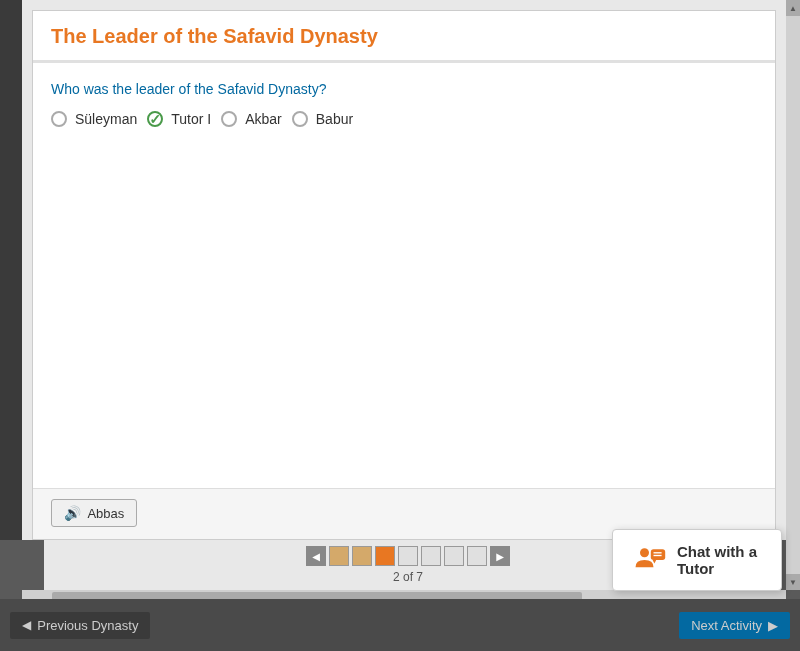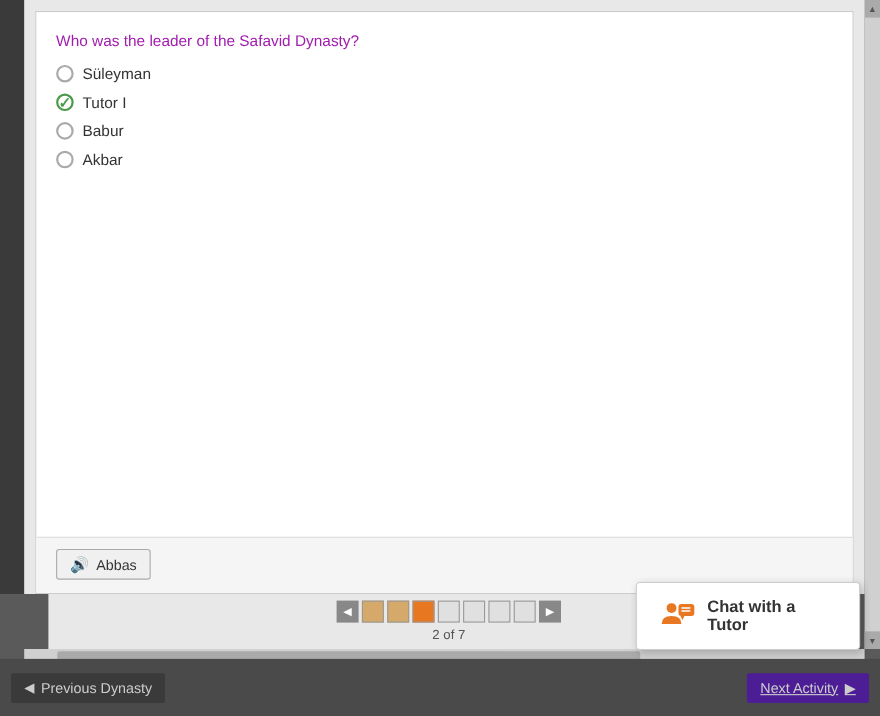--- a/index.html
+++ b/index.html
@@ -64,28 +64,28 @@
       color: #e87722;
     }
 
     .card-body {
       padding: 18px 18px;
       flex: 1;
     }
 
     .question-text {
       font-size: 14px;
-      color: #a21caf;
+      color: #0369a1;
       margin-bottom: 14px;
     }
 
     .answer-options {
       list-style: none;
       display: flex;
-      flex-direction: column;
+      flex-direction: row;
       gap: 10px;
     }
 
     .answer-option {
       display: flex;
       align-items: center;
       gap: 8px;
       font-size: 14px;
       color: #333;
     }
@@ -277,45 +277,44 @@
     }
 
     .prev-arrow {
       font-size: 12px;
     }
 
     .next-activity-btn {
       display: flex;
       align-items: flex-end;
       gap: 6px;
-      background: #4c1d95;
+      background: #0369a1;
       border: none;
       color: #ccc;
       font-size: 13px;
       padding: 6px 12px;
       cursor: pointer;
       border-radius: 2px;
-      text-decoration: underline;
     }
 
     
     .chat-tutor {
       position: absolute;
       right: 18px;
       bottom: 60px;
       background: white;
       border: 1px solid #ccc;
       border-radius: 4px;
       padding: 12px 18px;
       display: flex;
       align-items: center;
       gap: 10px;
       box-shadow: 2px 2px 8px rgba(0,0,0,0.2);
       cursor: pointer;
-      width: 204px;
+      width: 170px;
     }
 
     .chat-icon {
       width: 36px;
       height: 36px;
       flex-shrink: 0;
     }
 
     .chat-tutor-text {
       font-size: 15px;
@@ -331,44 +330,47 @@
   <div class="left-sidebar"></div>
 
   <div class="right-scrollbar">
     <div class="scroll-up">▲</div>
     <div class="scroll-down">▼</div>
   </div>
 
   <div class="main-content">
 
     <div class="card">
+      <div class="card-header">
+        <div class="card-title">The Leader of the Safavid Dynasty</div>
+      </div>
       <div class="card-body">
         <div class="question-text">Who was the leader of the Safavid Dynasty?</div>
         <ul class="answer-options">
 
           <li class="answer-option">
             <div class="radio-circle"></div>
             <span>Süleyman</span>
           </li>
 
           <li class="answer-option">
             <div class="radio-circle selected">
               <span class="checkmark">✓</span>
             </div>
             <span>Tutor I</span>
           </li>
 
           <li class="answer-option">
             <div class="radio-circle"></div>
-            <span>Babur</span>
+            <span>Akbar</span>
           </li>
 
           <li class="answer-option">
             <div class="radio-circle"></div>
-            <span>Akbar</span>
+            <span>Babur</span>
           </li>
         </ul>
       </div>
       <div class="card-footer">
         <button class="intro-button">
           <span class="speaker-icon">🔊</span>
           <span>Abbas</span>
         </button>
       </div>
     </div>

